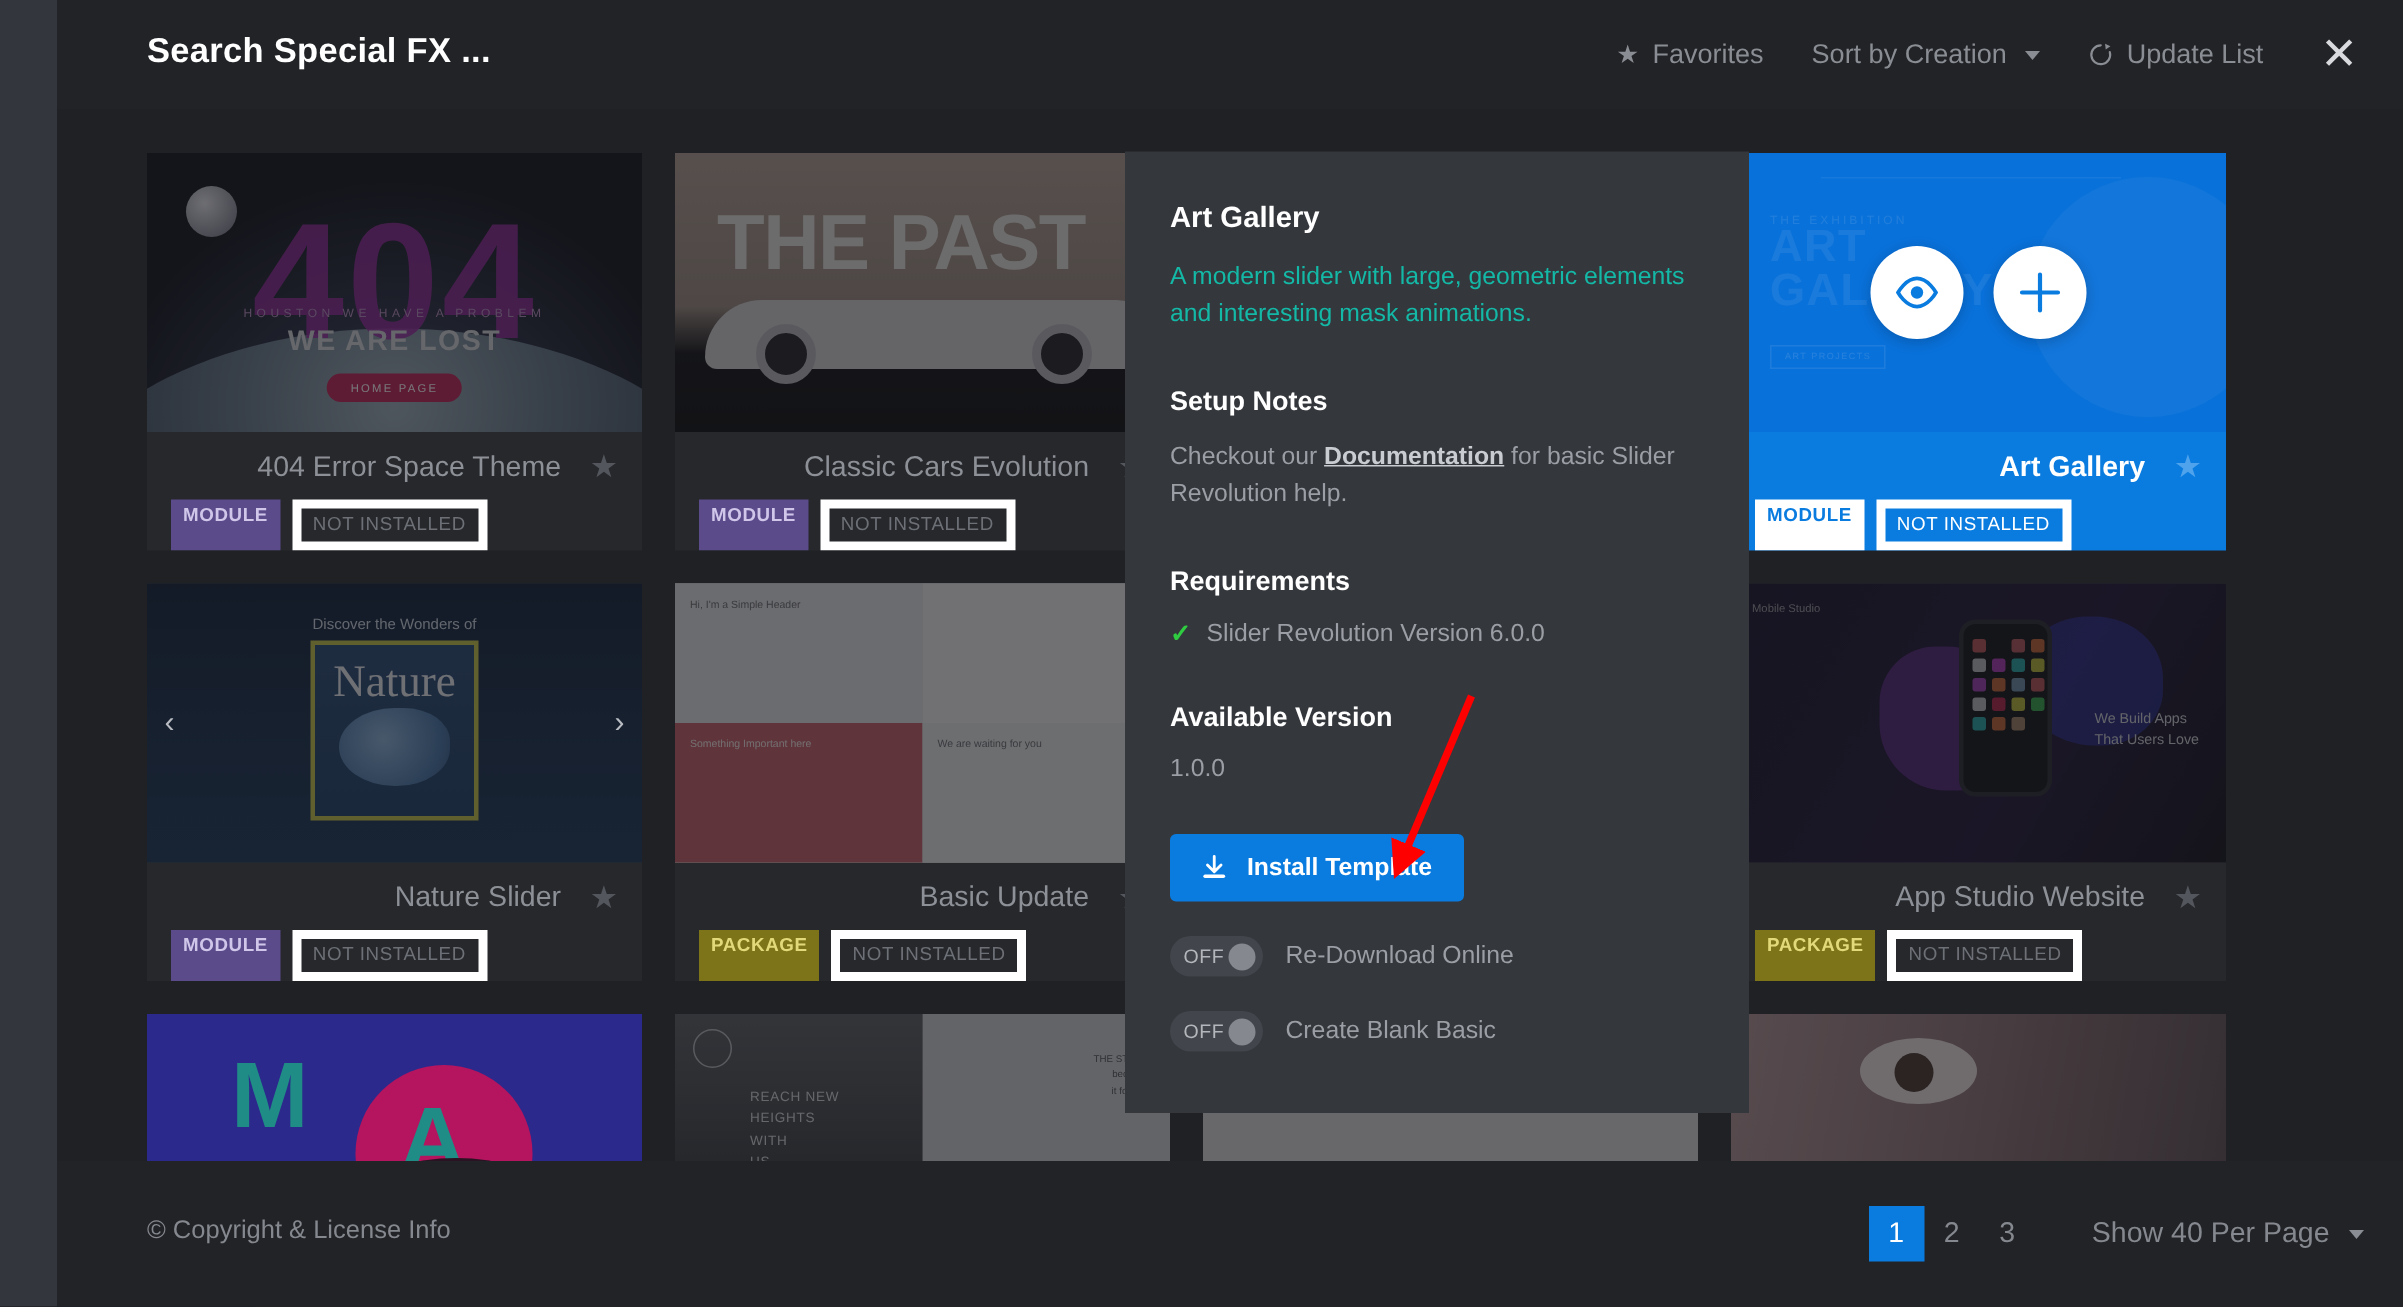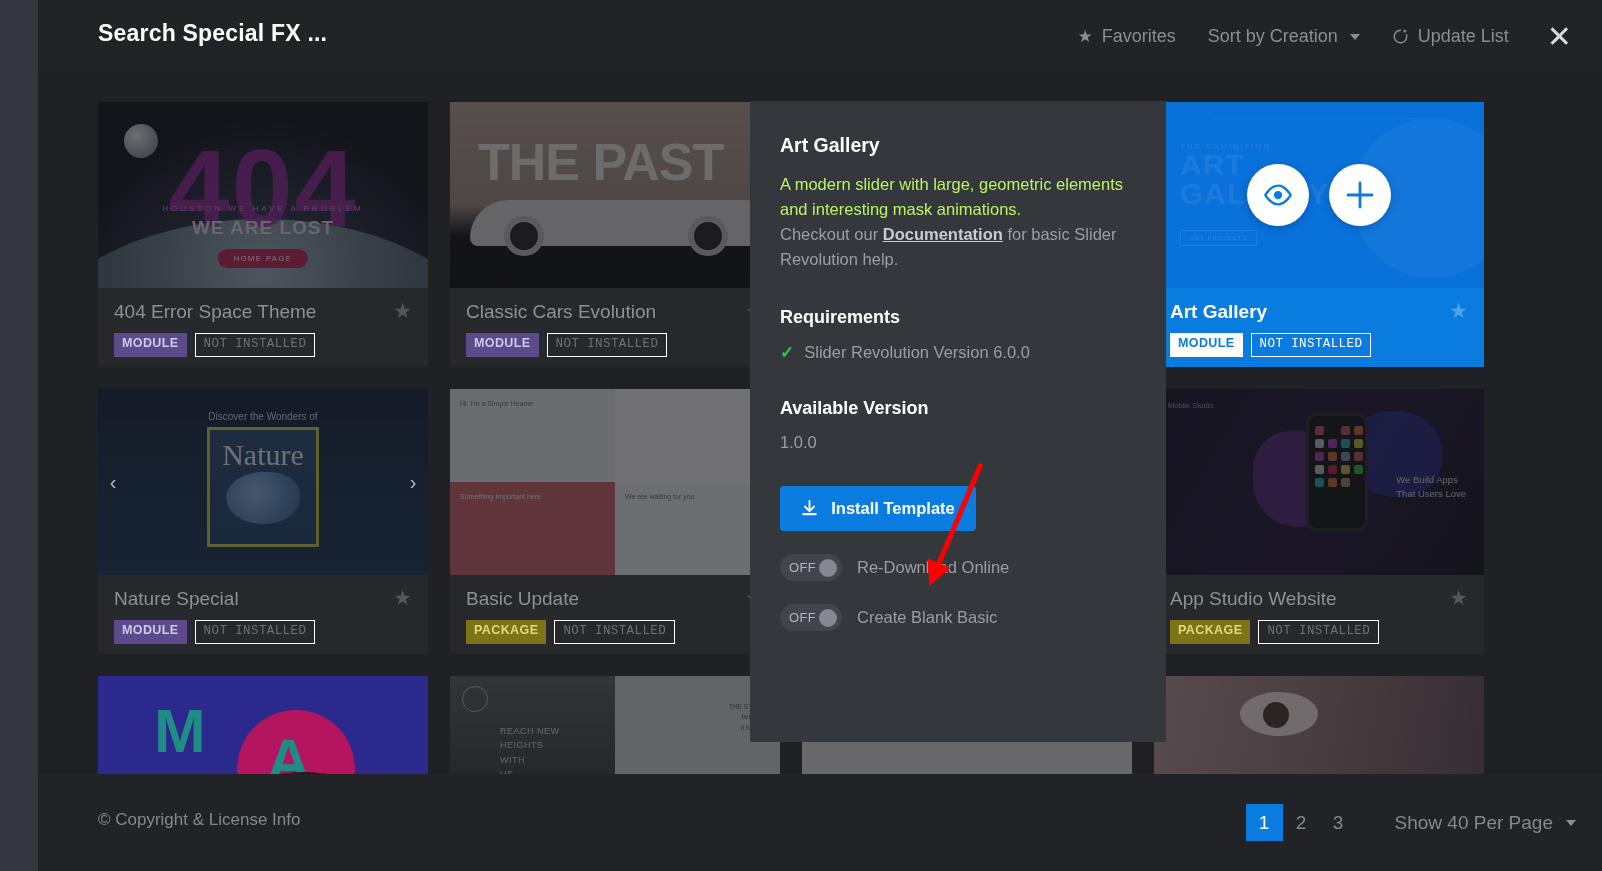--- a/index.html
+++ b/index.html
@@ -70,35 +70,36 @@
   }
   .thumb {
     position: relative; width: 330px; height: 186px; overflow: hidden;
   }
   .thumb-dim { position: absolute; inset: 0; background: rgba(20,21,24,.58); }
   .card-body { position: relative; padding: 13px 16px 0 16px; }
   .card-title {
     font-size: 19px; color: #8d9096; font-weight: 400;
     white-space: nowrap; overflow: hidden; text-overflow: ellipsis;
     max-width: 260px;
+    text-align: right;
   }
   .card-star {
     position: absolute; right: 16px; top: 11px;
     font-size: 21px; color: #53565c; cursor: pointer;
   }
   .badges { display: flex; gap: 8px; margin-top: 10px; }
   .badge {
     font-size: 12.5px; font-weight: bold; letter-spacing: .4px;
     padding: 3px 8px; line-height: 1.25;
   }
   .badge-module { background: #5b4b8a; color: #cfc6ea; }
   .badge-package { background: #7d7318; color: #e2da7a; }
   .badge-state {
     background: transparent; color: #6d7076;
-    border: 1px solid #ffffff; font-weight: normal; font-family: Liberation Mono, monospace;
+    border: 6px solid #ffffff; font-weight: normal;
   }
 
   
   .card.active { background: #0a7ce0; }
   .card.active .thumb-dim { background: rgba(10,110,215,.72); }
   .card.active .card-title { color: #ffffff; font-weight: bold; }
   .card.active .card-star { color: #4ea3ec; }
   .card.active .badge-module { background: #ffffff; color: #0a7ce0; }
   .card.active .badge-state { color: #ffffff; border-color: #ffffff; background: transparent; }
   .hover-actions {
@@ -267,21 +268,21 @@
     position: absolute; left: 712px; top: 101px;
     width: 416px; height: 641px;
     background: #34373c; z-index: 30;
     padding: 33px 30px 0 30px;
     overflow: hidden;
   }
   .pp-title {
     font-size: 19.5px; font-weight: bold; color: #ffffff; margin-bottom: 15px;
   }
   .pp-desc {
-    font-size: 16.5px; color: #bef264; line-height: 1.52; max-width: 350px;
+    font-size: 16.5px; color: #14b8a6; line-height: 1.52; max-width: 350px;
   }
   .pp-h {
     font-size: 18px; font-weight: bold; color: #ffffff;
     margin-top: 35px; margin-bottom: 14px;
   }
   .pp-p { font-size: 16.5px; color: #9b9ea4; line-height: 1.52; max-width: 352px; }
   .pp-link { color: #c9ccd1; text-decoration: underline; font-weight: bold; cursor: pointer; }
   .pp-req { display: flex; align-items: center; gap: 10px; font-size: 16.5px; color: #9b9ea4; }
   .pp-check { color: #2fcb40; font-size: 17px; font-weight: bold; }
   .pp-version { font-size: 16.5px; color: #9b9ea4; margin-top: 0; }
@@ -466,21 +467,21 @@
             <div class="nat-cover">
               <div class="nat-fish"></div>
               <div class="nat-title">Nature</div>
             </div>
           </div>
           <div class="thumb-dim"></div>
           <span class="carousel-arrow ca-left">‹</span>
           <span class="carousel-arrow ca-right">›</span>
         </div>
         <div class="card-body">
-          <div class="card-title">Nature Special</div>
+          <div class="card-title">Nature Slider</div>
           <span class="card-star">★</span>
           <div class="badges">
             <span class="badge badge-module">MODULE</span>
             <span class="badge badge-state">NOT INSTALLED</span>
           </div>
         </div>
       </div>
 
       <div class="card">
         <div class="thumb">
@@ -618,20 +619,21 @@
           <div class="thumb-dim"></div>
         </div>
       </div>
 
     </div>
 
     <div class="popup">
       <div class="pp-title">Art Gallery</div>
       <div class="pp-desc">A modern slider with large, geometric elements and interesting mask animations.</div>
 
+      <div class="pp-h">Setup Notes</div>
       <div class="pp-p"><span>Checkout our </span><span class="pp-link">Documentation</span><span> for basic Slider Revolution help.</span></div>
 
       <div class="pp-h">Requirements</div>
       <div class="pp-req">
         <span class="pp-check">✓</span>
         <span>Slider Revolution Version 6.0.0</span>
       </div>
 
       <div class="pp-h">Available Version</div>
       <div class="pp-version">1.0.0</div>

